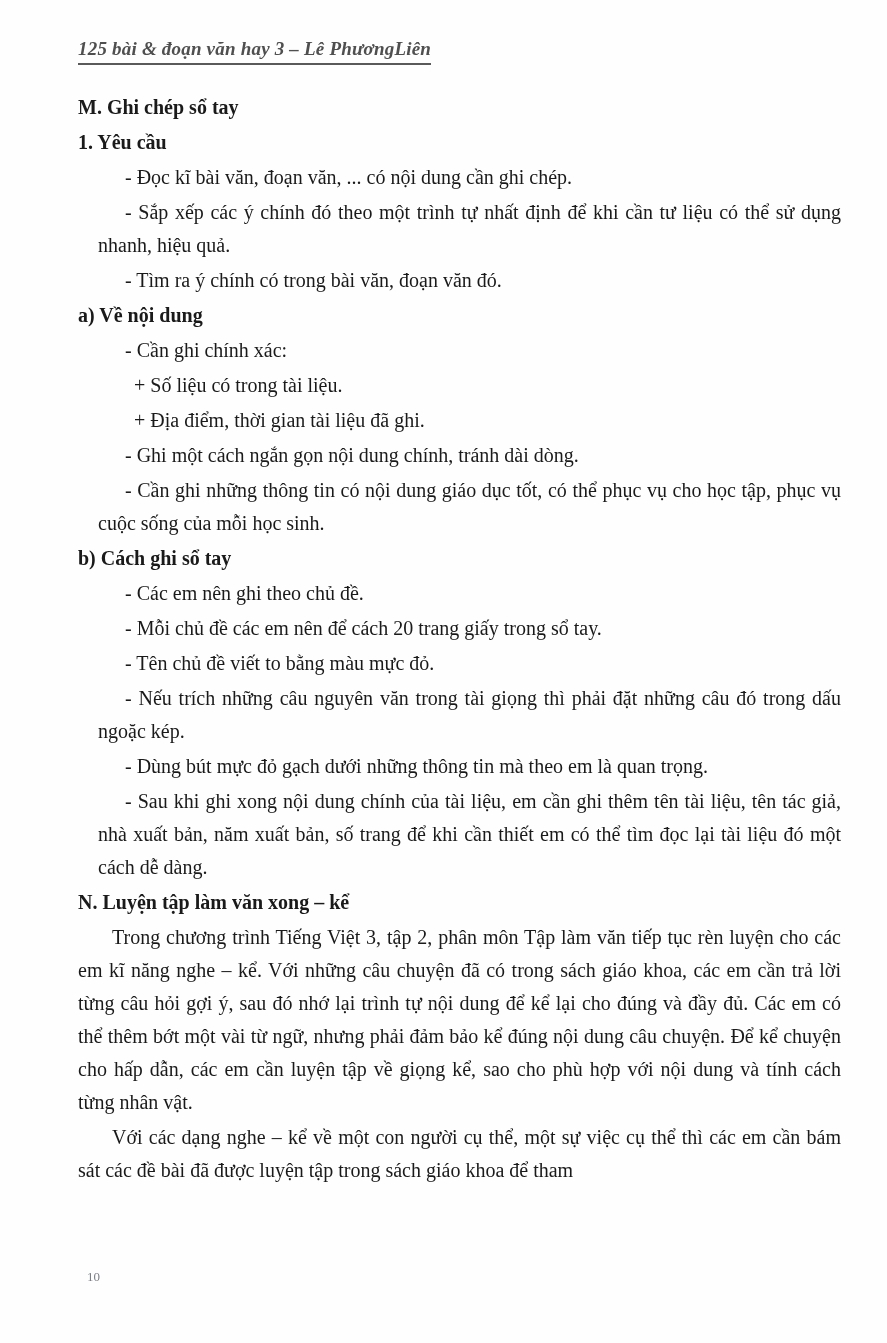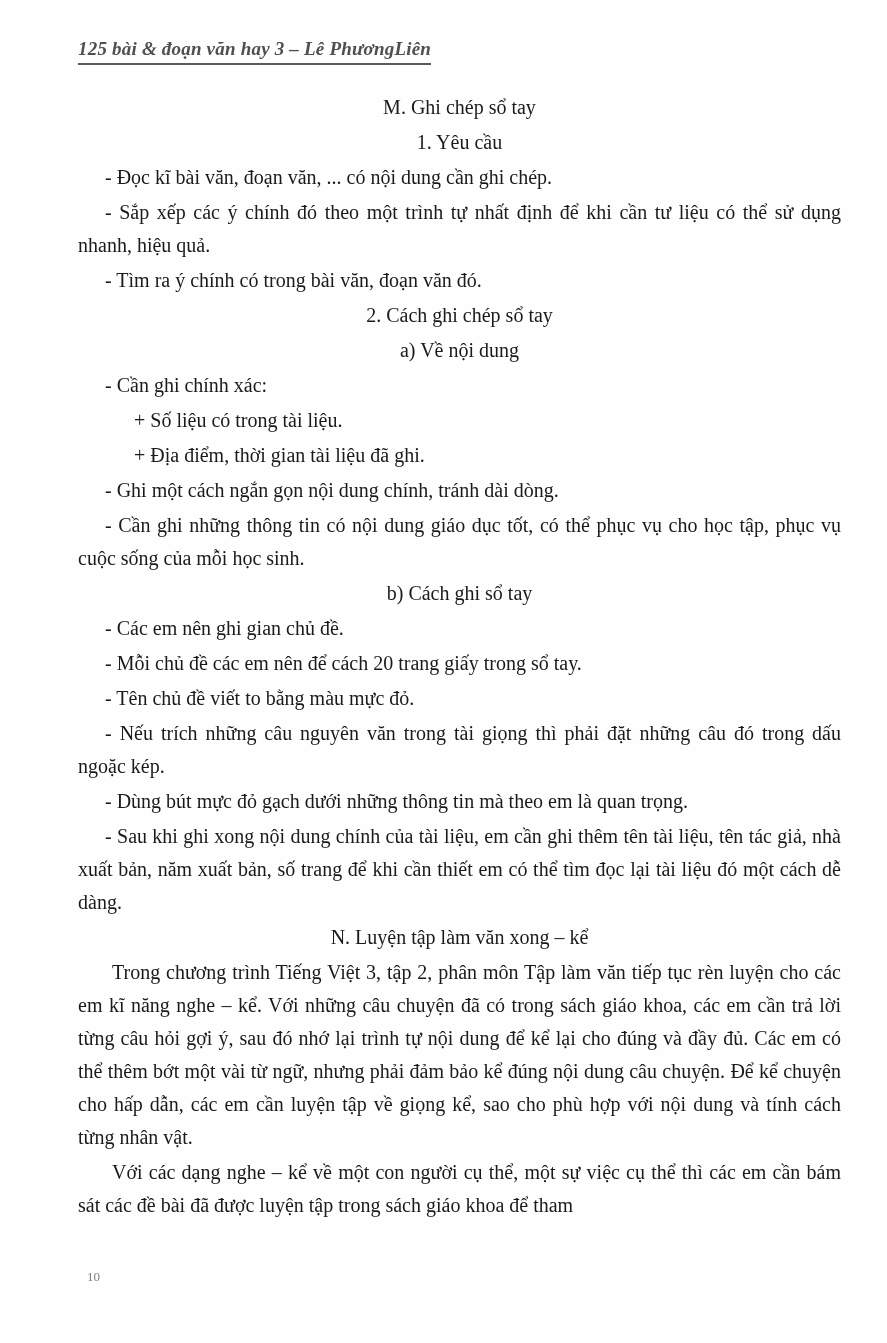--- a/index.html
+++ b/index.html
@@ -31,27 +31,28 @@
   }
   .content {
     margin-top: 26px;
     font-size: 20px;
     line-height: 33px;
   }
   .blk {
     margin: 0 0 2px 0;
   }
   .heading {
-    font-weight: normal;
-    text-align: center;
+    font-weight: bold;
+    text-align: left;
     text-indent: 0;
   }
   .item {
     text-align: justify;
     text-indent: 27px;
+    margin-left: 20px;
   }
   .subitem {
     text-align: justify;
     text-indent: 56px;
   }
   .para {
     text-align: justify;
     text-indent: 34px;
   }
   .page-number {
@@ -70,29 +71,28 @@
   <div>
     <span class="running-head">125 bài &amp; đoạn văn hay 3 – Lê PhươngLiên</span>
   </div>
 
   <div class="content">
     <div class="blk heading">M. Ghi chép sổ tay</div>
     <div class="blk heading">1. Yêu cầu</div>
     <div class="blk item">- Đọc kĩ bài văn, đoạn văn, ... có nội dung cần ghi chép.</div>
     <div class="blk item">- Sắp xếp các ý chính đó theo một trình tự nhất định để khi cần tư liệu có thể sử dụng nhanh, hiệu quả.</div>
     <div class="blk item">- Tìm ra ý chính có trong bài văn, đoạn văn đó.</div>
-    <div class="blk heading">2. Cách ghi chép sổ tay</div>
     <div class="blk heading">a) Về nội dung</div>
     <div class="blk item">- Cần ghi chính xác:</div>
     <div class="blk subitem">+ Số liệu có trong tài liệu.</div>
     <div class="blk subitem">+ Địa điểm, thời gian tài liệu đã ghi.</div>
     <div class="blk item">- Ghi một cách ngắn gọn nội dung chính, tránh dài dòng.</div>
     <div class="blk item">- Cần ghi những thông tin có nội dung giáo dục tốt, có thể phục vụ cho học tập, phục vụ cuộc sống của mỗi học sinh.</div>
     <div class="blk heading">b) Cách ghi sổ tay</div>
-    <div class="blk item">- Các em nên ghi gian chủ đề.</div>
+    <div class="blk item">- Các em nên ghi theo chủ đề.</div>
     <div class="blk item">- Mỗi chủ đề các em nên để cách 20 trang giấy trong sổ tay.</div>
     <div class="blk item">- Tên chủ đề viết to bằng màu mực đỏ.</div>
     <div class="blk item">- Nếu trích những câu nguyên văn trong tài giọng thì phải đặt những câu đó trong dấu ngoặc kép.</div>
     <div class="blk item">- Dùng bút mực đỏ gạch dưới những thông tin mà theo em là quan trọng.</div>
     <div class="blk item">- Sau khi ghi xong nội dung chính của tài liệu, em cần ghi thêm tên tài liệu, tên tác giả, nhà xuất bản, năm xuất bản, số trang để khi cần thiết em có thể tìm đọc lại tài liệu đó một cách dễ dàng.</div>
     <div class="blk heading">N. Luyện tập làm văn xong – kể</div>
     <div class="blk para">Trong chương trình Tiếng Việt 3, tập 2, phân môn Tập làm văn tiếp tục rèn luyện cho các em kĩ năng nghe – kể. Với những câu chuyện đã có trong sách giáo khoa, các em cần trả lời từng câu hỏi gợi ý, sau đó nhớ lại trình tự nội dung để kể lại cho đúng và đầy đủ. Các em có thể thêm bớt một vài từ ngữ, nhưng phải đảm bảo kể đúng nội dung câu chuyện. Để kể chuyện cho hấp dẫn, các em cần luyện tập về giọng kể, sao cho phù hợp với nội dung và tính cách từng nhân vật.</div>
     <div class="blk para">Với các dạng nghe – kể về một con người cụ thể, một sự việc cụ thể thì các em cần bám sát các đề bài đã được luyện tập trong sách giáo khoa để tham</div>
   </div>
 

